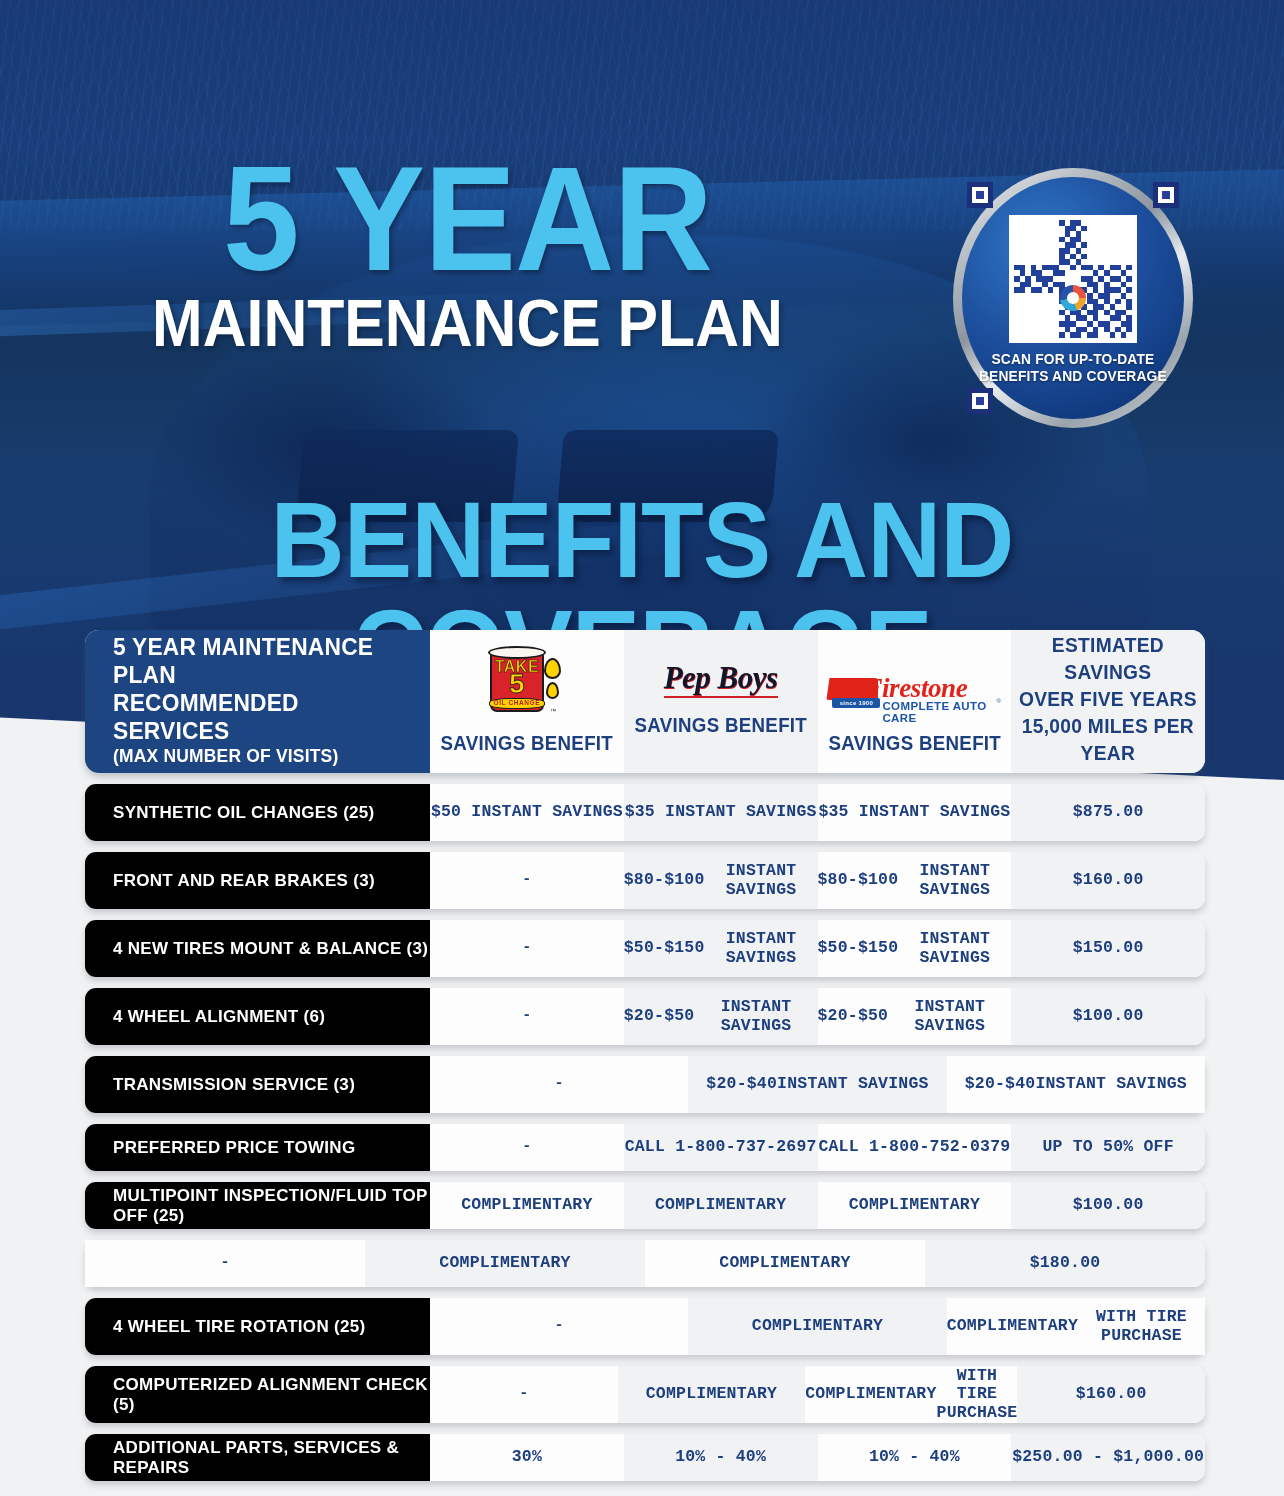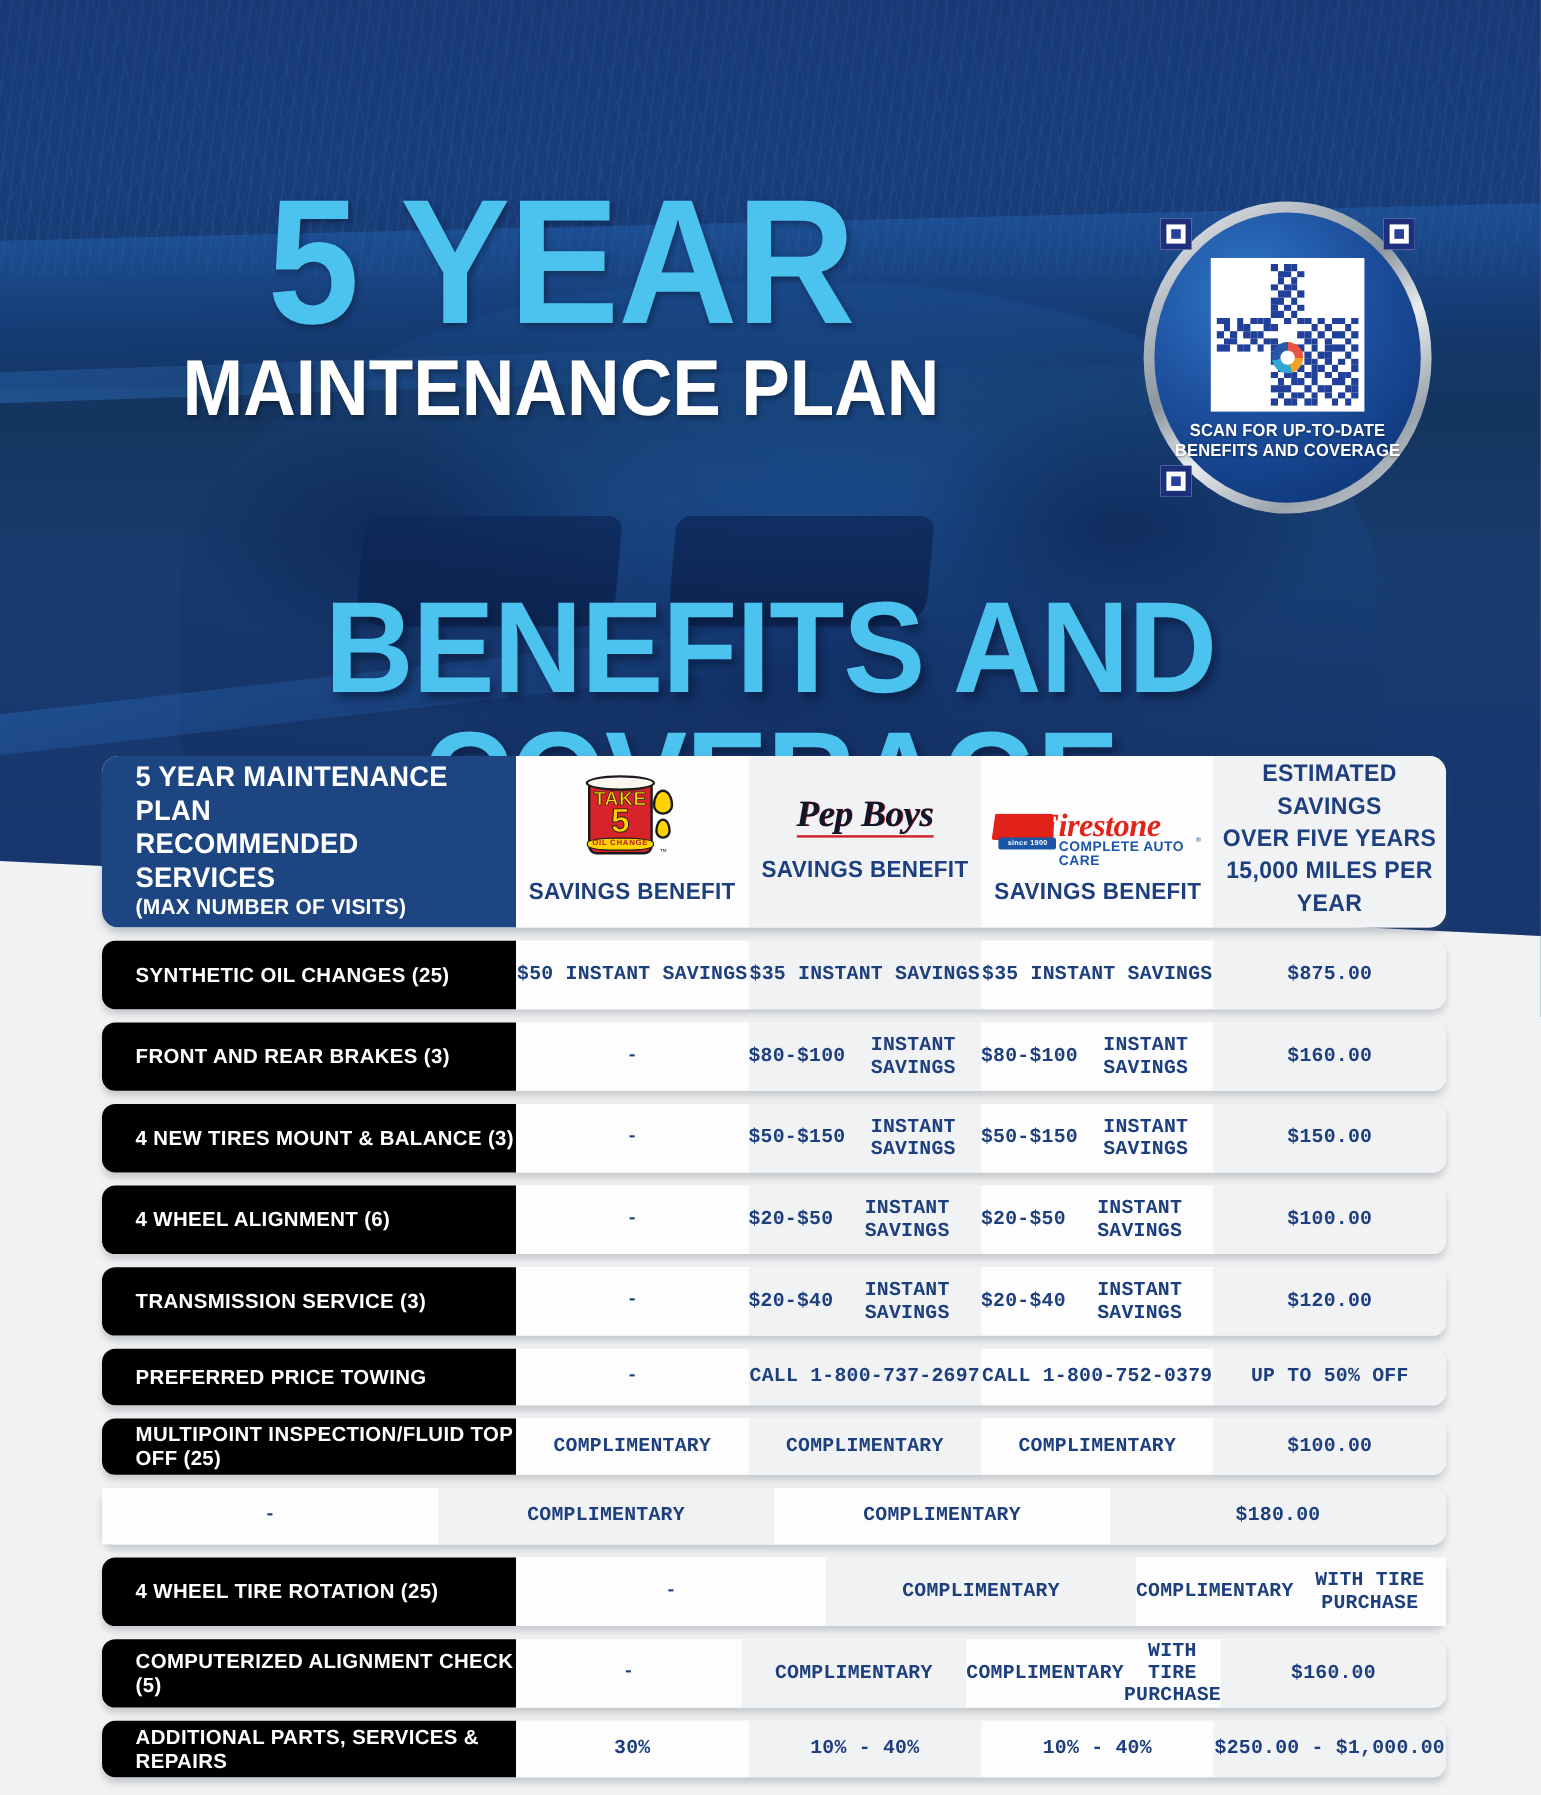--- a/index.html
+++ b/index.html
@@ -888,21 +888,20 @@
         <div class="cell alt">
           <span>$20-$40</span>
           <br>
           <span>INSTANT SAVINGS</span>
         </div>
         <div class="cell white">
           <span>$20-$40</span>
           <br>
           <span>INSTANT SAVINGS</span>
         </div>
-        <div class="cell last">$120.00</div>
       </div>
       <div class="row">
         <div class="cell-label">PREFERRED PRICE TOWING</div>
         <div class="cell white dash">-</div>
         <div class="cell alt">CALL 1-800-737-2697</div>
         <div class="cell white">CALL 1-800-752-0379</div>
         <div class="cell last">UP TO 50% OFF</div>
       </div>
       <div class="row">
         <div class="cell-label">MULTIPOINT INSPECTION/FLUID TOP OFF (25)</div>

